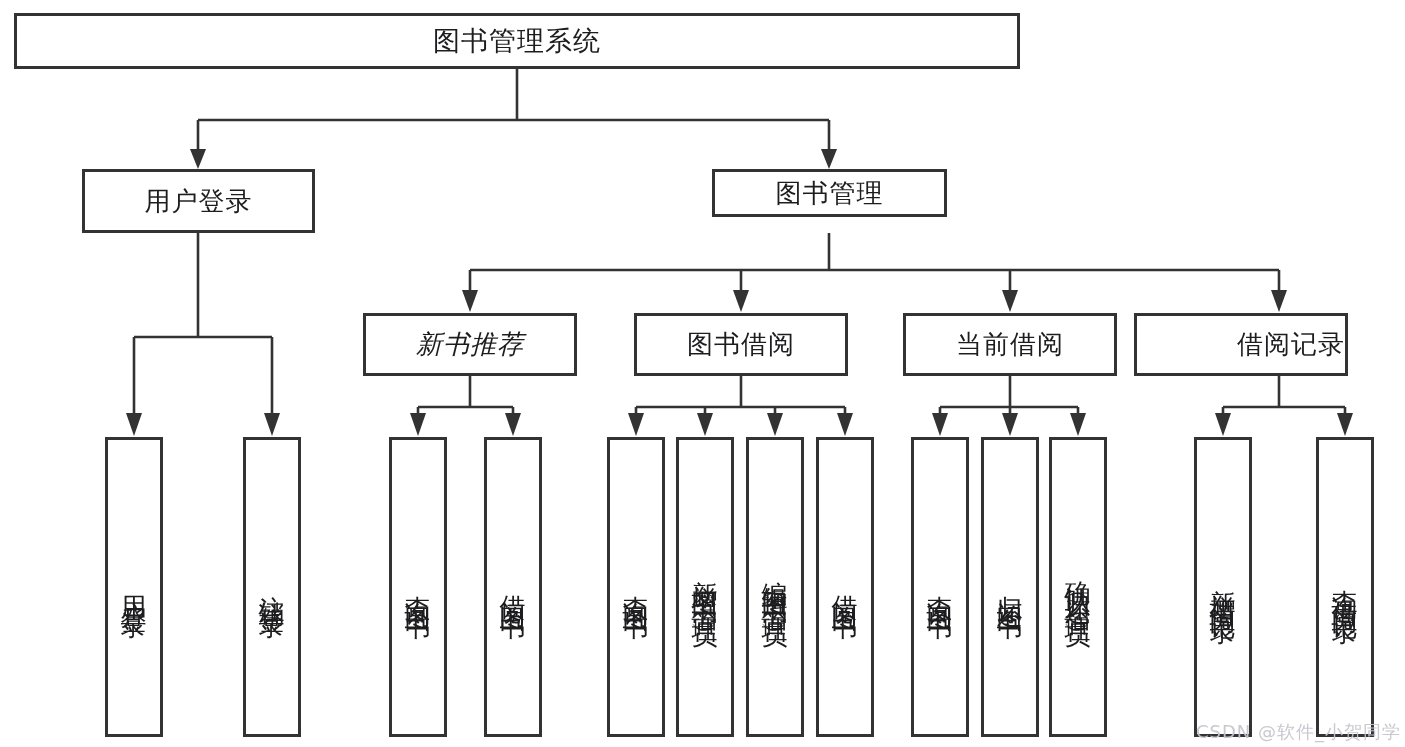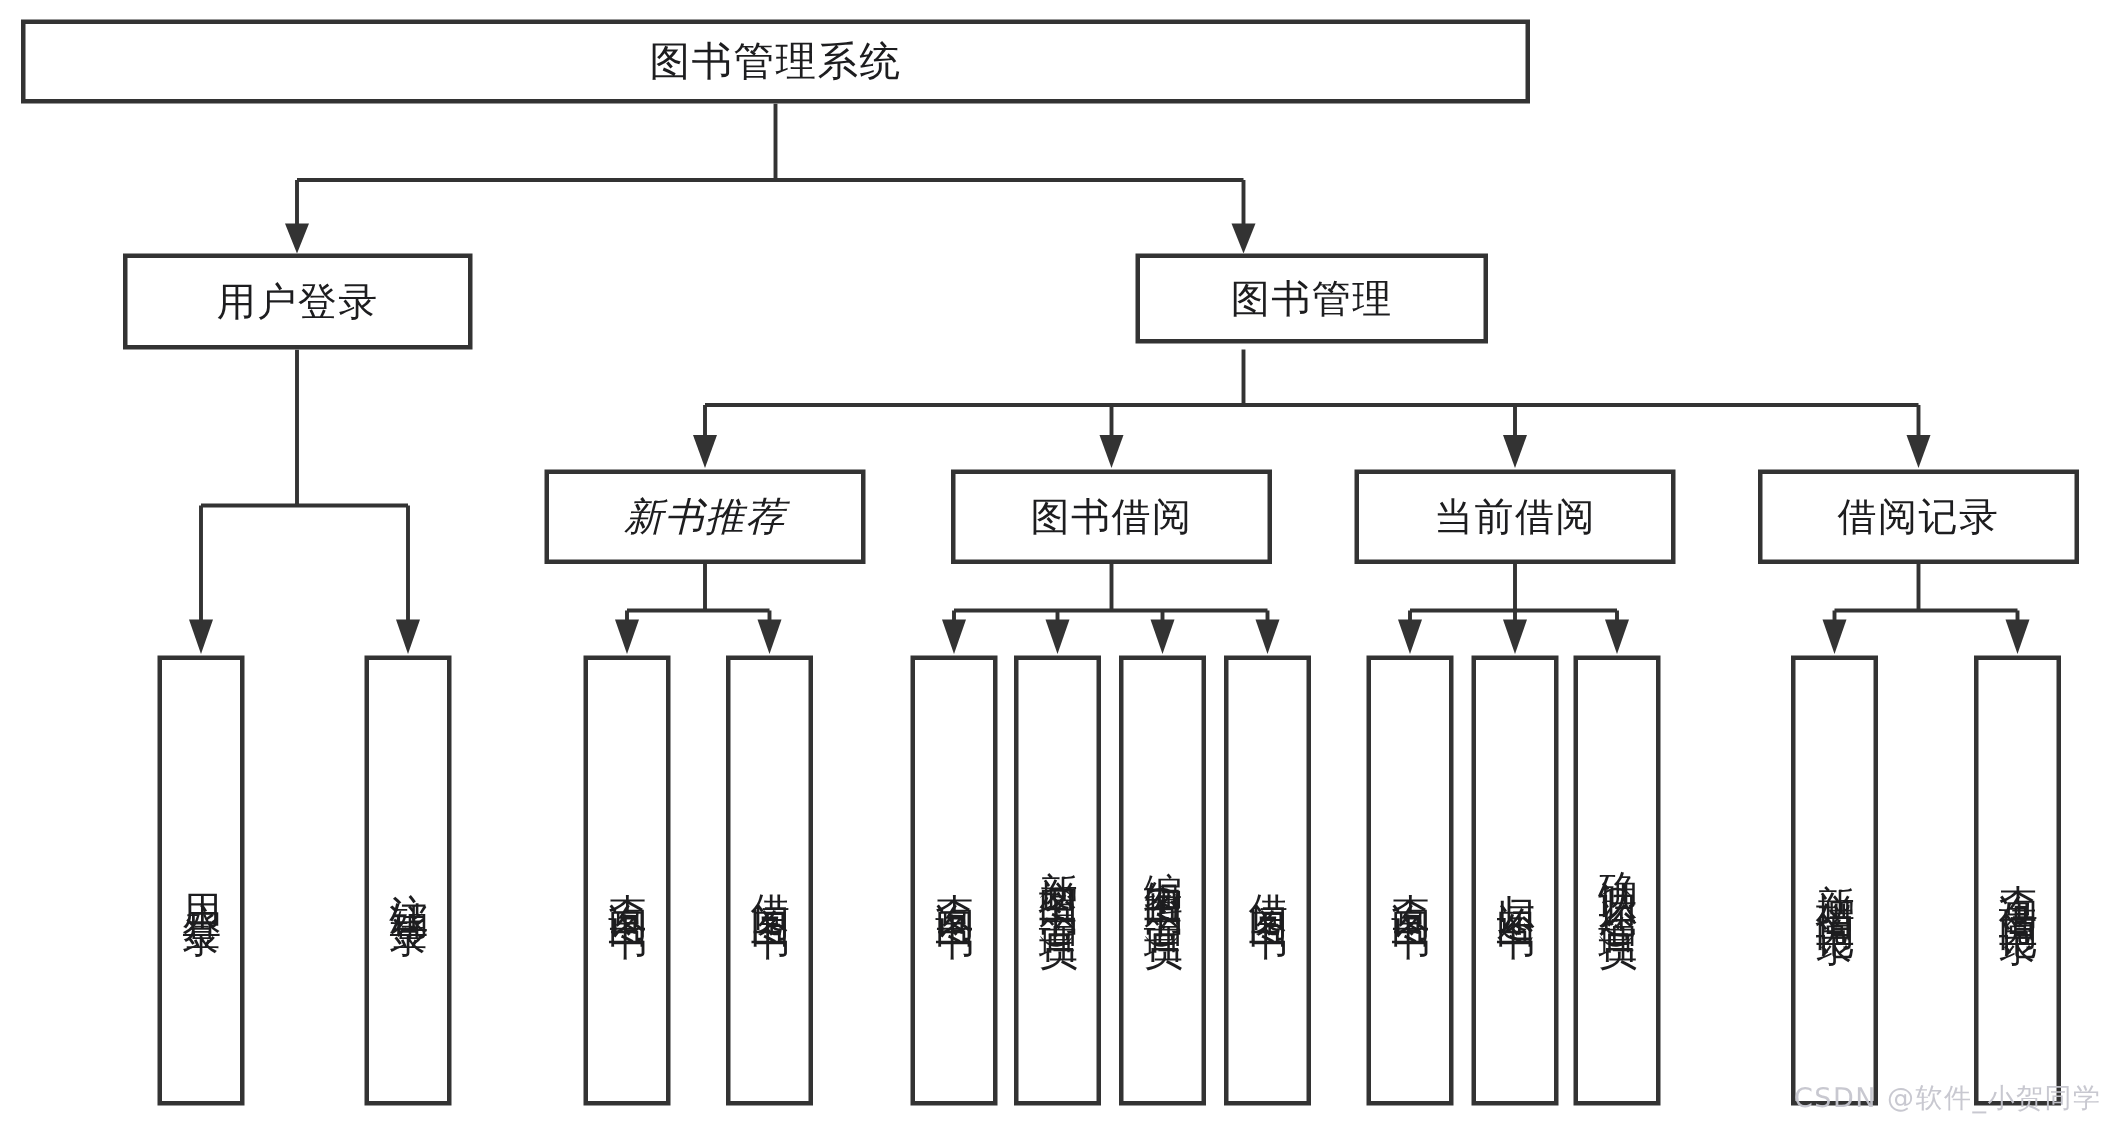--- a/index.html
+++ b/index.html
@@ -16,23 +16,23 @@
     background:#ffffff;
     border:3px solid #333333;
     box-sizing:border-box;
     display:flex;align-items:center;justify-content:center;
     color:#1d1d1f;
     z-index:1;
   }
   .node-h{font-size:26px;letter-spacing:1px;white-space:nowrap;}
   .node-root{left:14px;top:13px;width:1006px;height:56px;font-size:27px;}
   .node-l2-1{left:82px;top:169px;width:233px;height:64px;}
-  .node-l2-2{left:712px;top:169px;width:235px;height:60px;margin-left:45px;}
+  .node-l2-2{left:712px;top:169px;width:235px;height:48px;}
   .node-l3{top:313px;width:214px;height:63px;}
-  .l3-1{left:363px;font-style:italic;} .l3-2{left:634px;} .l3-3{left:903px;} .l3-4{left:1172px;}
+  .l3-1{left:363px;font-style:italic;} .l3-2{left:634px;} .l3-3{left:903px;} .l3-4{left:1134px;justify-content:flex-end;}
   .leaf{top:437px;width:58px;height:300px;}
   .leaf span{
     writing-mode:vertical-rl;
     text-orientation:mixed;
     font-size:26px;
     letter-spacing:6px;
     line-height:1;
     color:#1d1d1f;
   }
   .lf-1{left:105px;}  .lf-2{left:243px;}

